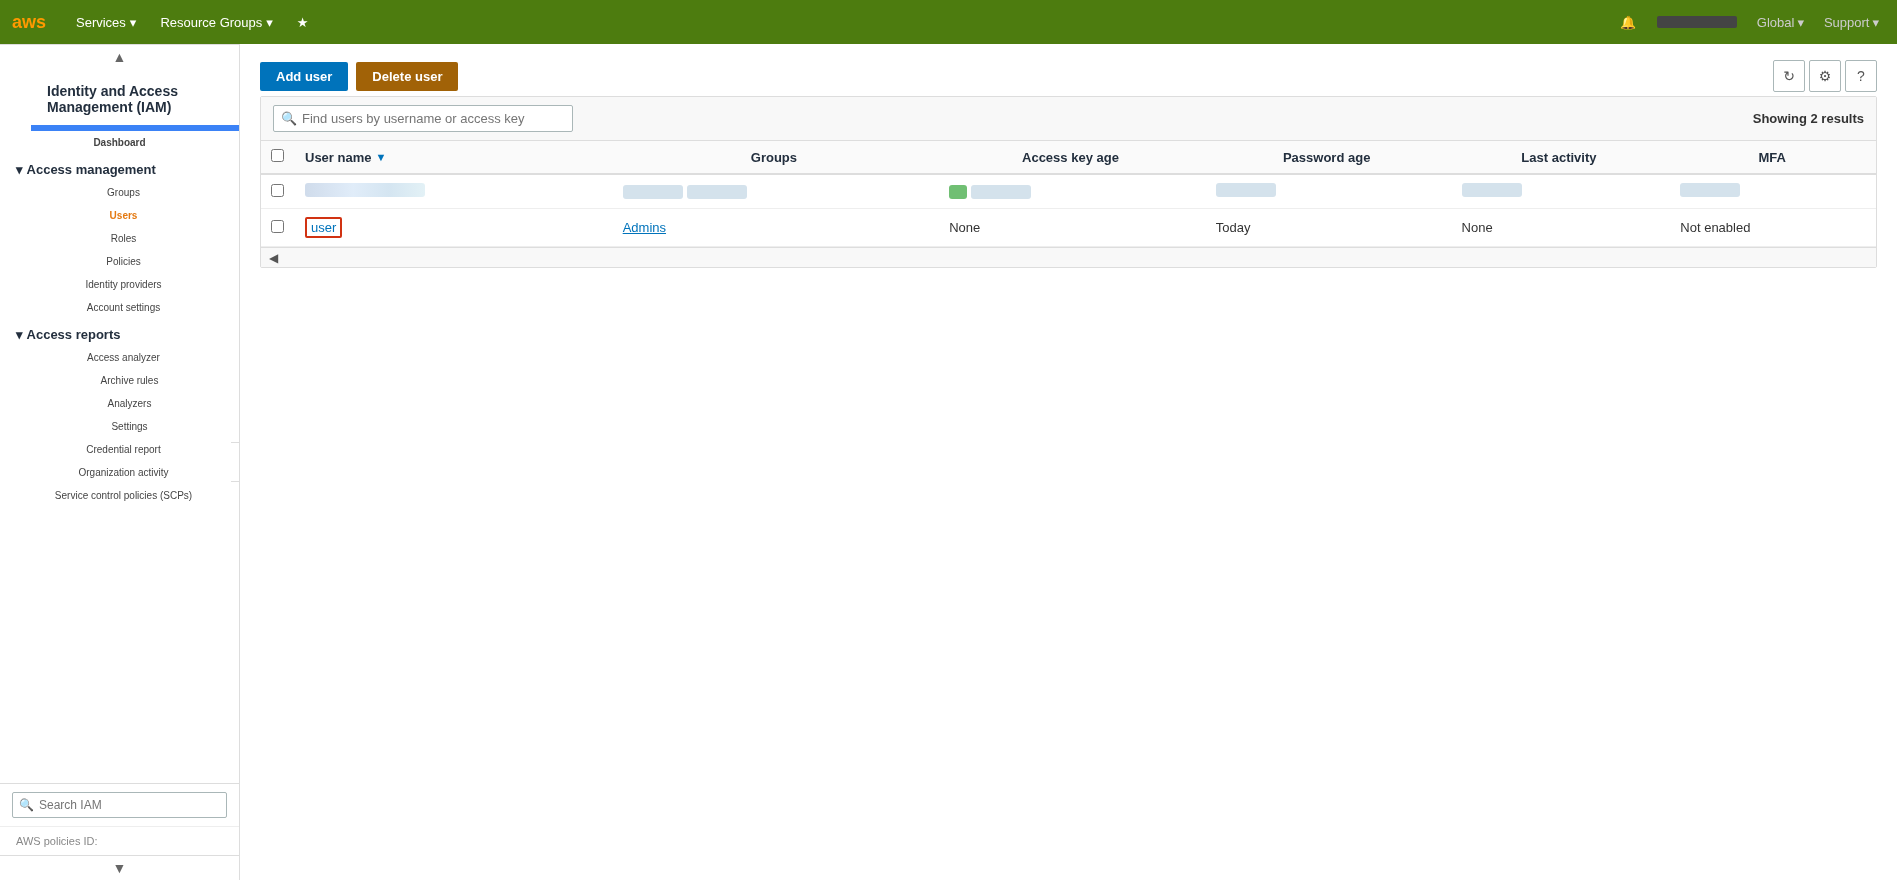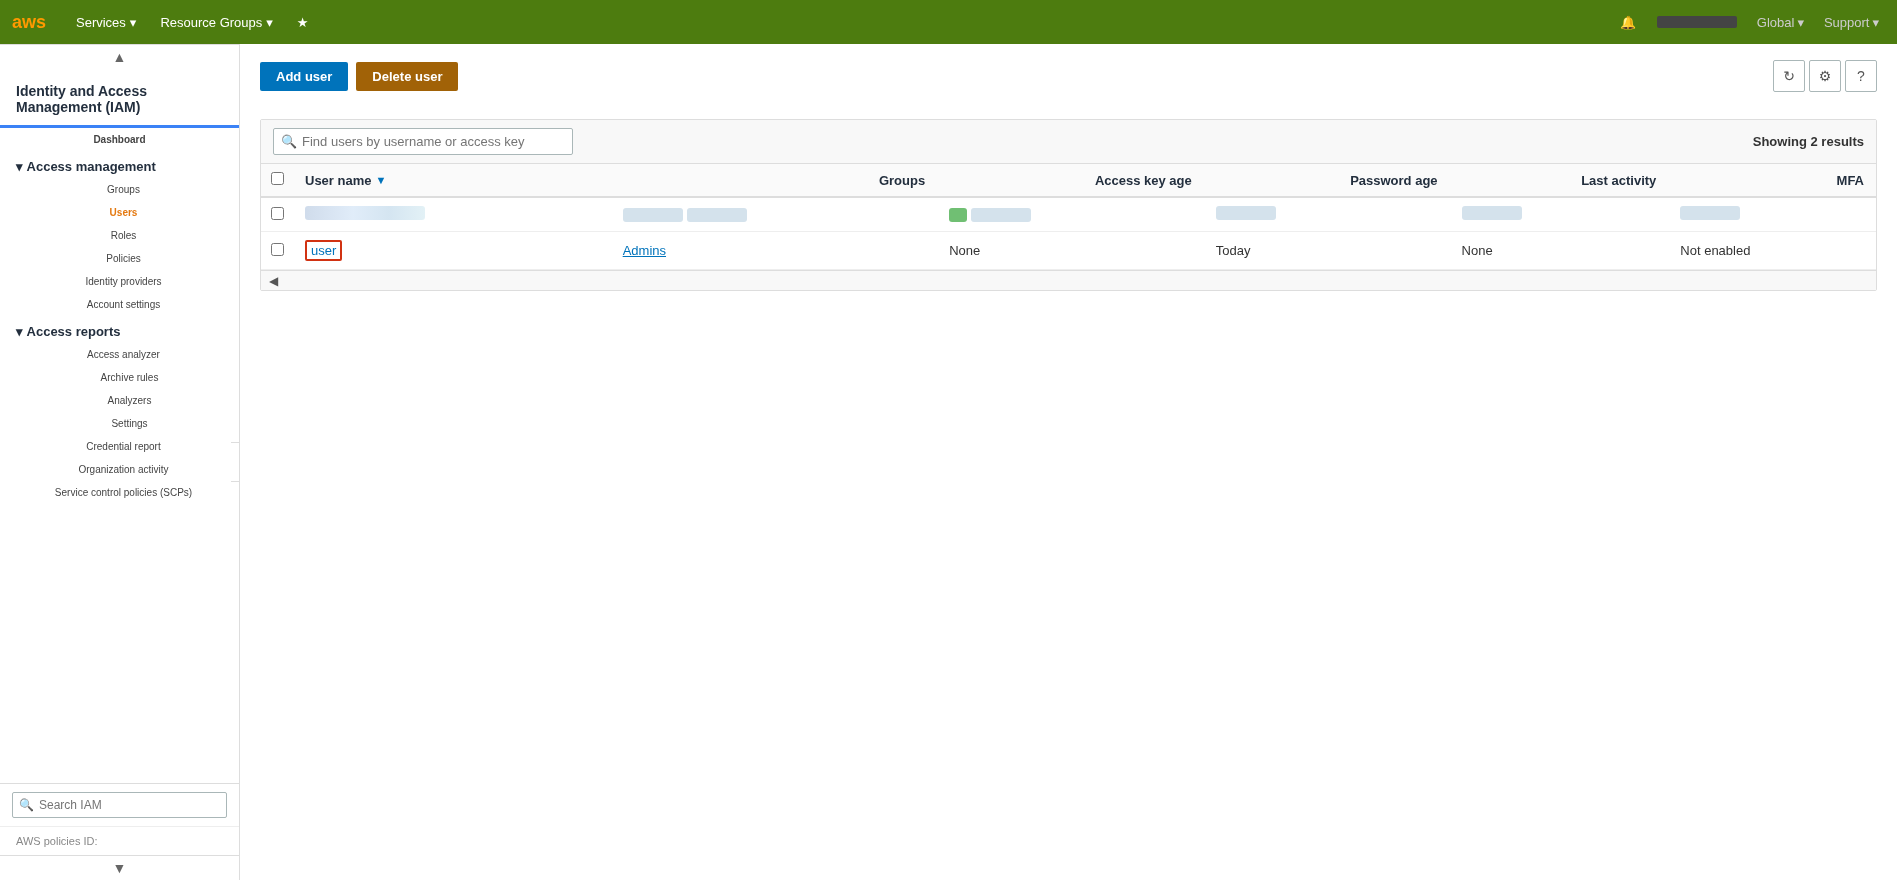--- a/index.html
+++ b/index.html
@@ -60,21 +60,22 @@
     .sidebar-content {
       flex: 1;
       overflow-y: auto;
       padding-bottom: 8px;
     }
     .sidebar-title {
       padding: 14px 16px 10px;
       font-size: 14px;
       font-weight: 700;
       color: #232f3e;
-      border-bottom: 3px solid #3b82f6;
+      border-bottom: 6px solid #3b82f6;
+      margin-left: 31px;
     }
     .sidebar-item {
       padding: 6px 16px 6px 24px;
       color: #444;
       cursor: pointer;
       font-size: 10px;
       display: block;
       text-align: center;
     }
     .sidebar-item.active { color: #e47911; font-weight: 600; }
@@ -149,21 +150,21 @@
 
     
     .main {
       flex: 1;
       overflow: auto;
       padding: 16px 20px;
       background: #fff;
     }
 
     .toolbar {
-      display: flex; gap: 8px; margin-bottom: 27px;
+      display: flex; gap: 8px; margin-bottom: 4px;
       align-items: center;
     }
 
     .btn-primary {
       background: #0073bb;
       color: #fff;
       border: none;
       padding: 7px 16px;
       border-radius: 2px;
       font-size: 13px;
@@ -228,21 +229,21 @@
     }
 
     table {
       width: 100%;
       border-collapse: collapse;
       font-size: 13px;
     }
     th {
       background: #fafafa;
       padding: 8px 12px;
-      text-align: right;
+      text-align: center;
       border-bottom: 2px solid #ddd;
       font-weight: 600;
       color: #232f3e;
       white-space: nowrap;
     }
     td {
       padding: 8px 12px;
       border-bottom: 1px solid #eee;
       color: #333;
       vertical-align: middle;

